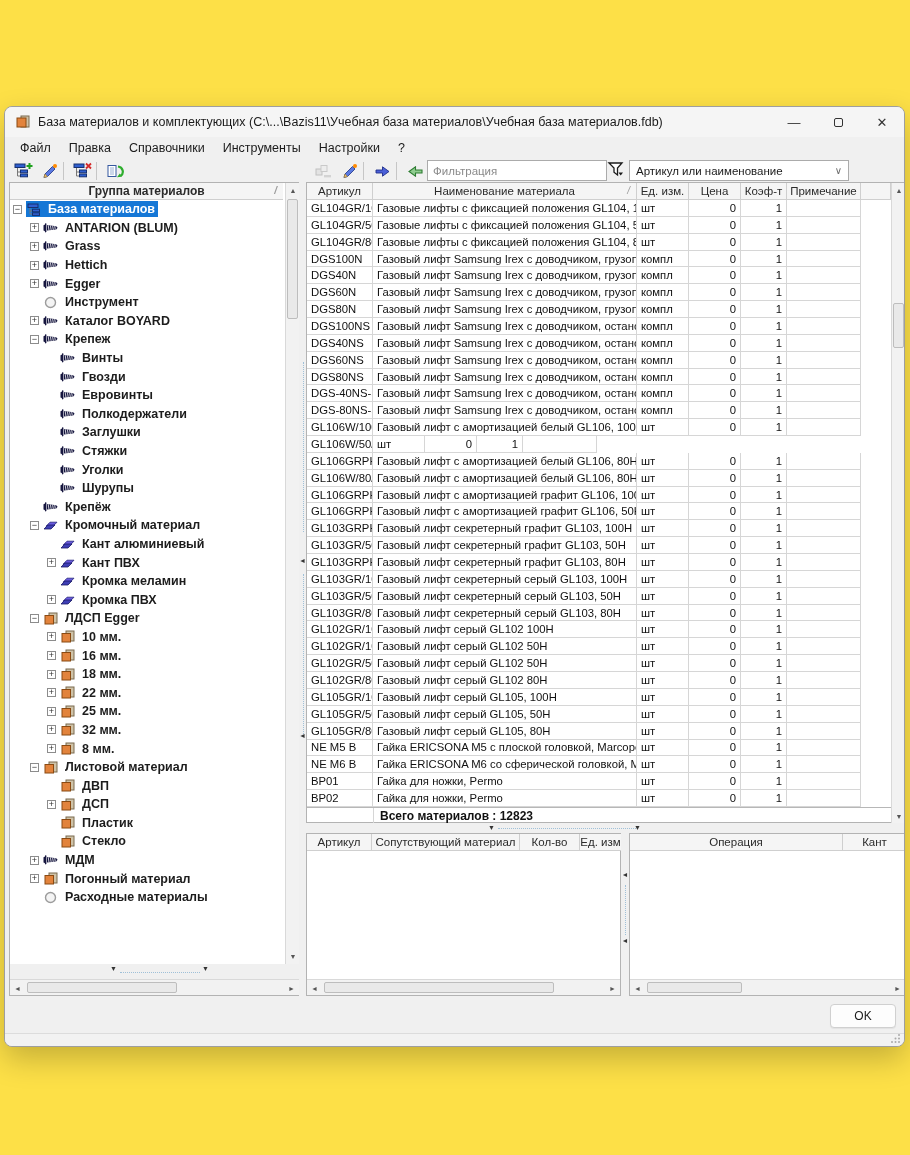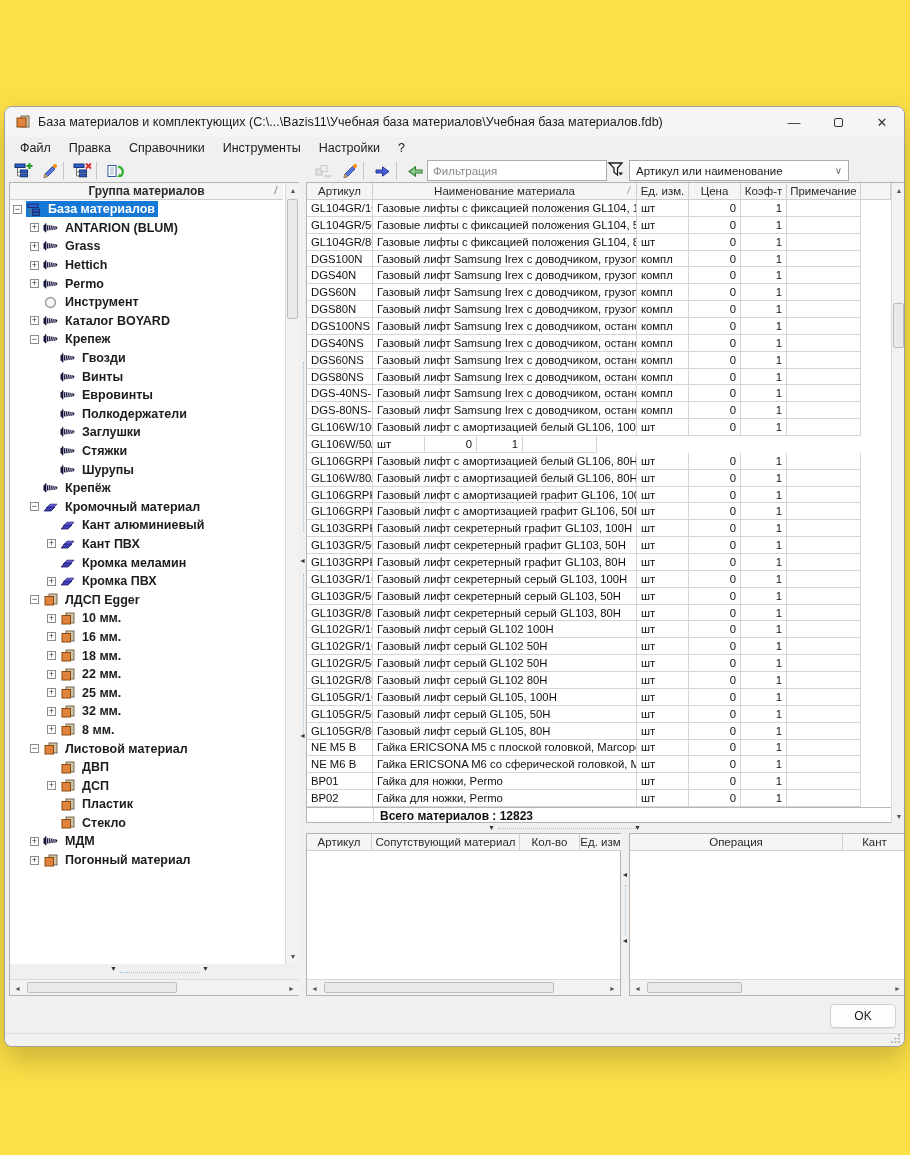--- a/index.html
+++ b/index.html
@@ -299,21 +299,21 @@
           <div class="tree-item" style="padding-left: 20px;">
             <span class="expander">+</span>
             <span class="sel-wrap">
               <span class="icon ticon">
                 <svg width="15" height="12" viewBox="0 0 15 12">
                   <path d="M0.5 3.2 Q2.2 3 2.2 1.2 L3.4 1.6 L3.4 10 L2.2 10.4 Q2.2 8.6 0.5 8.4 Z" fill="#16163f"></path>
                   <path d="M4 3 L13.2 4.2 L14.6 5.8 L13.2 7.4 L4 8.6 Z" fill="#16163f"></path>
                   <path d="M5.2 3.2 L6 8.4 M7.4 3.4 L8.2 8.2 M9.6 3.7 L10.3 7.9 M11.7 4 L12.3 7.5" stroke="#fff" stroke-width="0.8"></path>
                 </svg>
               </span>
-              <span class="tlabel">Permo</span>
+              <span class="tlabel">Egger</span>
             </span>
           </div>
           <div class="tree-item" style="padding-left: 20px;">
             <span class="exp-spacer"></span>
             <span class="sel-wrap">
               <span class="icon ticon">
                 <svg width="13" height="13" viewBox="0 0 13 13">
                   <circle cx="6.5" cy="6.5" r="5" fill="#f4f4f4" stroke="#9c9c9c" stroke-width="1.4"></circle>
                 </svg>
               </span>
@@ -349,46 +349,46 @@
           <div class="tree-item" style="padding-left: 37px;">
             <span class="exp-spacer"></span>
             <span class="sel-wrap">
               <span class="icon ticon">
                 <svg width="15" height="12" viewBox="0 0 15 12">
                   <path d="M0.5 3.2 Q2.2 3 2.2 1.2 L3.4 1.6 L3.4 10 L2.2 10.4 Q2.2 8.6 0.5 8.4 Z" fill="#16163f"></path>
                   <path d="M4 3 L13.2 4.2 L14.6 5.8 L13.2 7.4 L4 8.6 Z" fill="#16163f"></path>
                   <path d="M5.2 3.2 L6 8.4 M7.4 3.4 L8.2 8.2 M9.6 3.7 L10.3 7.9 M11.7 4 L12.3 7.5" stroke="#fff" stroke-width="0.8"></path>
                 </svg>
               </span>
+              <span class="tlabel">Винты</span>
+            </span>
+          </div>
+          <div class="tree-item" style="padding-left: 37px;">
+            <span class="exp-spacer"></span>
+            <span class="sel-wrap">
+              <span class="icon ticon">
+                <svg width="15" height="12" viewBox="0 0 15 12">
+                  <path d="M0.5 3.2 Q2.2 3 2.2 1.2 L3.4 1.6 L3.4 10 L2.2 10.4 Q2.2 8.6 0.5 8.4 Z" fill="#16163f"></path>
+                  <path d="M4 3 L13.2 4.2 L14.6 5.8 L13.2 7.4 L4 8.6 Z" fill="#16163f"></path>
+                  <path d="M5.2 3.2 L6 8.4 M7.4 3.4 L8.2 8.2 M9.6 3.7 L10.3 7.9 M11.7 4 L12.3 7.5" stroke="#fff" stroke-width="0.8"></path>
+                </svg>
+              </span>
               <span class="tlabel">Гвозди</span>
             </span>
           </div>
           <div class="tree-item" style="padding-left: 37px;">
             <span class="exp-spacer"></span>
             <span class="sel-wrap">
               <span class="icon ticon">
                 <svg width="15" height="12" viewBox="0 0 15 12">
                   <path d="M0.5 3.2 Q2.2 3 2.2 1.2 L3.4 1.6 L3.4 10 L2.2 10.4 Q2.2 8.6 0.5 8.4 Z" fill="#16163f"></path>
                   <path d="M4 3 L13.2 4.2 L14.6 5.8 L13.2 7.4 L4 8.6 Z" fill="#16163f"></path>
                   <path d="M5.2 3.2 L6 8.4 M7.4 3.4 L8.2 8.2 M9.6 3.7 L10.3 7.9 M11.7 4 L12.3 7.5" stroke="#fff" stroke-width="0.8"></path>
                 </svg>
               </span>
-              <span class="tlabel">Винты</span>
-            </span>
-          </div>
-          <div class="tree-item" style="padding-left: 37px;">
-            <span class="exp-spacer"></span>
-            <span class="sel-wrap">
-              <span class="icon ticon">
-                <svg width="15" height="12" viewBox="0 0 15 12">
-                  <path d="M0.5 3.2 Q2.2 3 2.2 1.2 L3.4 1.6 L3.4 10 L2.2 10.4 Q2.2 8.6 0.5 8.4 Z" fill="#16163f"></path>
-                  <path d="M4 3 L13.2 4.2 L14.6 5.8 L13.2 7.4 L4 8.6 Z" fill="#16163f"></path>
-                  <path d="M5.2 3.2 L6 8.4 M7.4 3.4 L8.2 8.2 M9.6 3.7 L10.3 7.9 M11.7 4 L12.3 7.5" stroke="#fff" stroke-width="0.8"></path>
-                </svg>
-              </span>
               <span class="tlabel">Евровинты</span>
             </span>
           </div>
           <div class="tree-item" style="padding-left: 37px;">
             <span class="exp-spacer"></span>
             <span class="sel-wrap">
               <span class="icon ticon">
                 <svg width="15" height="12" viewBox="0 0 15 12">
                   <path d="M0.5 3.2 Q2.2 3 2.2 1.2 L3.4 1.6 L3.4 10 L2.2 10.4 Q2.2 8.6 0.5 8.4 Z" fill="#16163f"></path>
                   <path d="M4 3 L13.2 4.2 L14.6 5.8 L13.2 7.4 L4 8.6 Z" fill="#16163f"></path>
@@ -415,20 +415,33 @@
             <span class="exp-spacer"></span>
             <span class="sel-wrap">
               <span class="icon ticon">
                 <svg width="15" height="12" viewBox="0 0 15 12">
                   <path d="M0.5 3.2 Q2.2 3 2.2 1.2 L3.4 1.6 L3.4 10 L2.2 10.4 Q2.2 8.6 0.5 8.4 Z" fill="#16163f"></path>
                   <path d="M4 3 L13.2 4.2 L14.6 5.8 L13.2 7.4 L4 8.6 Z" fill="#16163f"></path>
                   <path d="M5.2 3.2 L6 8.4 M7.4 3.4 L8.2 8.2 M9.6 3.7 L10.3 7.9 M11.7 4 L12.3 7.5" stroke="#fff" stroke-width="0.8"></path>
                 </svg>
               </span>
               <span class="tlabel">Стяжки</span>
+            </span>
+          </div>
+          <div class="tree-item" style="padding-left: 37px;">
+            <span class="exp-spacer"></span>
+            <span class="sel-wrap">
+              <span class="icon ticon">
+                <svg width="15" height="12" viewBox="0 0 15 12">
+                  <path d="M0.5 3.2 Q2.2 3 2.2 1.2 L3.4 1.6 L3.4 10 L2.2 10.4 Q2.2 8.6 0.5 8.4 Z" fill="#16163f"></path>
+                  <path d="M4 3 L13.2 4.2 L14.6 5.8 L13.2 7.4 L4 8.6 Z" fill="#16163f"></path>
+                  <path d="M5.2 3.2 L6 8.4 M7.4 3.4 L8.2 8.2 M9.6 3.7 L10.3 7.9 M11.7 4 L12.3 7.5" stroke="#fff" stroke-width="0.8"></path>
+                </svg>
+              </span>
+              <span class="tlabel">Уголки</span>
             </span>
           </div>
           <div class="tree-item" style="padding-left: 37px;">
             <span class="exp-spacer"></span>
             <span class="sel-wrap">
               <span class="icon ticon">
                 <svg width="15" height="12" viewBox="0 0 15 12">
                   <path d="M0.5 3.2 Q2.2 3 2.2 1.2 L3.4 1.6 L3.4 10 L2.2 10.4 Q2.2 8.6 0.5 8.4 Z" fill="#16163f"></path>
                   <path d="M4 3 L13.2 4.2 L14.6 5.8 L13.2 7.4 L4 8.6 Z" fill="#16163f"></path>
                   <path d="M5.2 3.2 L6 8.4 M7.4 3.4 L8.2 8.2 M9.6 3.7 L10.3 7.9 M11.7 4 L12.3 7.5" stroke="#fff" stroke-width="0.8"></path>
@@ -682,20 +695,31 @@
           <div class="tree-item" style="padding-left: 20px;">
             <span class="expander">+</span>
             <span class="sel-wrap">
               <span class="icon ticon">
                 <svg width="14" height="13" viewBox="0 0 14 13">
                   <rect x="5" y="1" width="8" height="10" fill="#cfc3a8" stroke="#7a6a4f"></rect>
                   <rect x="1" y="3.5" width="8.5" height="8.5" fill="#e2833c" stroke="#8a4a12"></rect>
                 </svg>
               </span>
               <span class="tlabel">Погонный материал</span>
+            </span>
+          </div>
+          <div class="tree-item" style="padding-left: 20px;">
+            <span class="exp-spacer"></span>
+            <span class="sel-wrap">
+              <span class="icon ticon">
+                <svg width="13" height="13" viewBox="0 0 13 13">
+                  <circle cx="6.5" cy="6.5" r="5" fill="#f4f4f4" stroke="#9c9c9c" stroke-width="1.4"></circle>
+                </svg>
+              </span>
+              <span class="tlabel">Расходные материалы</span>
             </span>
           </div>
         </div>
 
       <div class="vscroll" style="left:275px; top:0; height:781px;">
         <div class="sb-arrow" style="top:0;">▲</div>
         <div class="sb-thumb" style="left:1px; top:16px; width:11px; height:120px;"></div>
         <div class="sb-arrow" style="bottom:0;">▼</div>
       </div>
 

